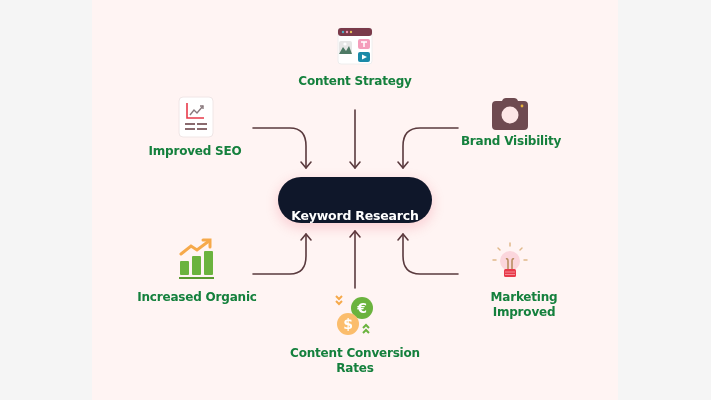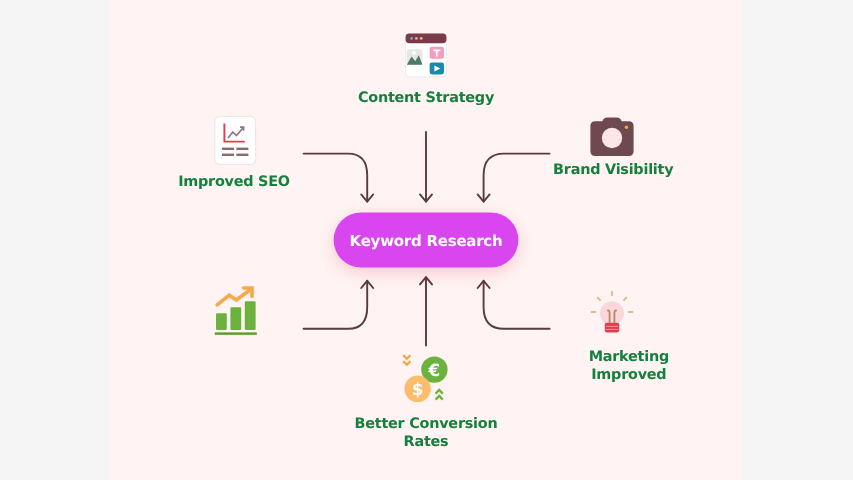--- a/index.html
+++ b/index.html
@@ -13,23 +13,23 @@
       position: absolute; left: 92px; top: 0; width: 526px; height: 400px;
       background: #fff4f3;
     }
     .label {
       position: absolute; color: #15803d; font-weight: bold;
       font-size: 12px; line-height: 15px; text-align: center;
       letter-spacing: -0.2px;
     }
     .center-pill {
       position: absolute; left: 278px; top: 177px; width: 154px; height: 46px;
-      background: #d946ef; border-radius: 23px;
+      background: #0f172a; border-radius: 23px;
       box-shadow: 0 4px 14px rgba(224, 9, 45, 0.18);
-      display: flex; align-items: center; justify-content: center;
+      display: flex; align-items: flex-end; justify-content: center;
       color: #fff; font-weight: bold; font-size: 12.5px; letter-spacing: -0.2px;
       cursor: pointer;
     }
     .icon { position: absolute; }
     svg.arrows { position: absolute; left: 0; top: 0; }
   </style>
 </head>
 <body>
 
 <div class="panel"></div>
@@ -104,32 +104,33 @@
 
 <svg class="icon" style="left:176px;top:238px" width="42" height="44" viewBox="0 0 42 44">
   <path d="M5 16 L15 8 L21 12 L33 3" stroke="#f6a94a" stroke-width="3" fill="none" stroke-linecap="round"></path>
   <path d="M27 2 H34 V9" stroke="#f6a94a" stroke-width="3" fill="none" stroke-linecap="round"></path>
   <rect x="4" y="23" width="9" height="14" rx="1" fill="#6bb33e"></rect>
   <rect x="16" y="18" width="9" height="19" rx="1" fill="#6bb33e"></rect>
   <rect x="28" y="13" width="9" height="24" rx="1" fill="#6bb33e"></rect>
   <rect x="3" y="39" width="35" height="2" fill="#5a9a30"></rect>
 </svg>
 <div class="label" style="left:122px;top:290px;width:150px">
+  <div>Increased Organic</div>
 </div>
 
 <svg class="icon" style="left:333px;top:294px" width="46" height="46" viewBox="0 0 46 46">
   <path d="M3 2 L6 5 L9 2 M3 7 L6 10 L9 7" stroke="#f6a94a" stroke-width="2" fill="none"></path>
   <circle cx="29" cy="14" r="11" fill="#6bb33e"></circle>
   <text x="29" y="19" font-family="DejaVu Sans, sans-serif" font-size="14" font-weight="bold" fill="#fff" text-anchor="middle">€</text>
   <circle cx="15" cy="30" r="11" fill="#fbbd6c"></circle>
   <text x="15" y="35" font-family="DejaVu Sans, sans-serif" font-size="14" font-weight="bold" fill="#fff" text-anchor="middle">$</text>
   <path d="M30 34 L33 31 L36 34 M30 39 L33 36 L36 39" stroke="#6bb33e" stroke-width="2" fill="none"></path>
 </svg>
 <div class="label" style="left:280px;top:346px;width:150px">
-  <div>Better Conversion</div>
+  <div>Content Conversion</div>
   <div>Rates</div>
 </div>
 
 <svg class="icon" style="left:488px;top:240px" width="44" height="44" viewBox="0 0 44 44">
   <g stroke="#e0b88a" stroke-width="1.5" stroke-linecap="round">
     <path d="M22 3 V6"></path>
     <path d="M10 8 L12 10"></path>
     <path d="M34 8 L32 10"></path>
     <path d="M5 20 H8"></path>
     <path d="M36 20 H39"></path>

